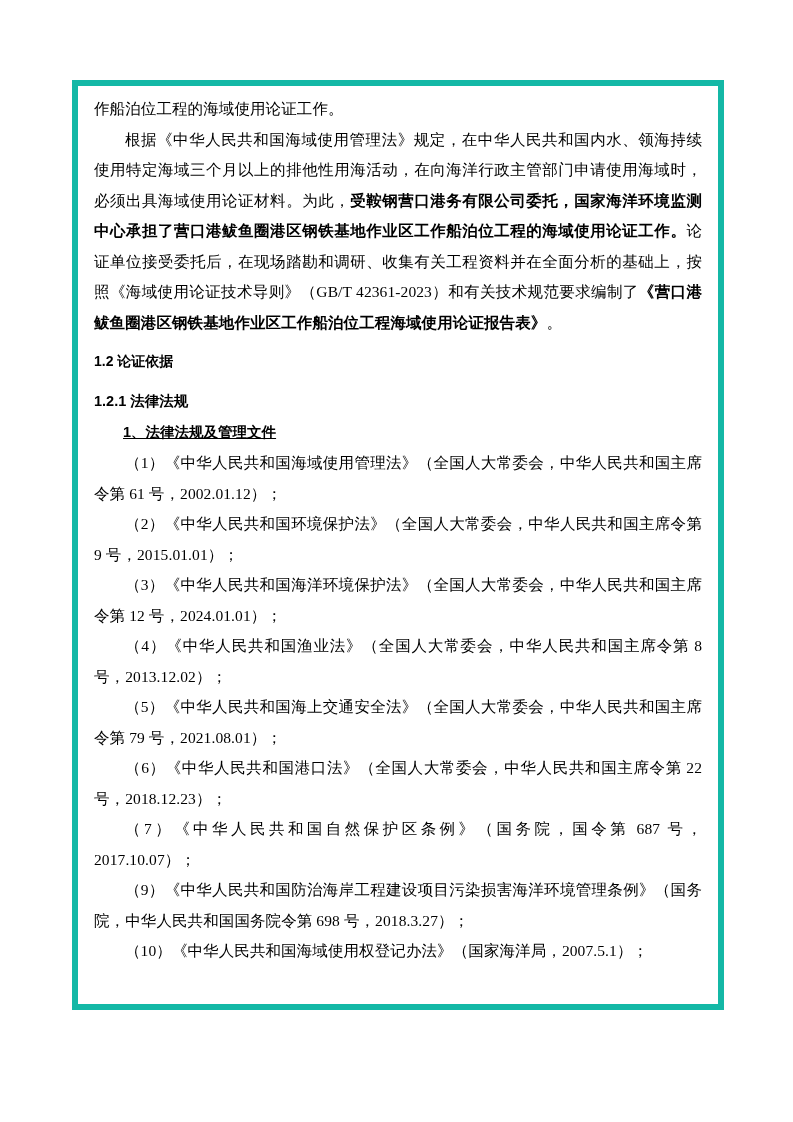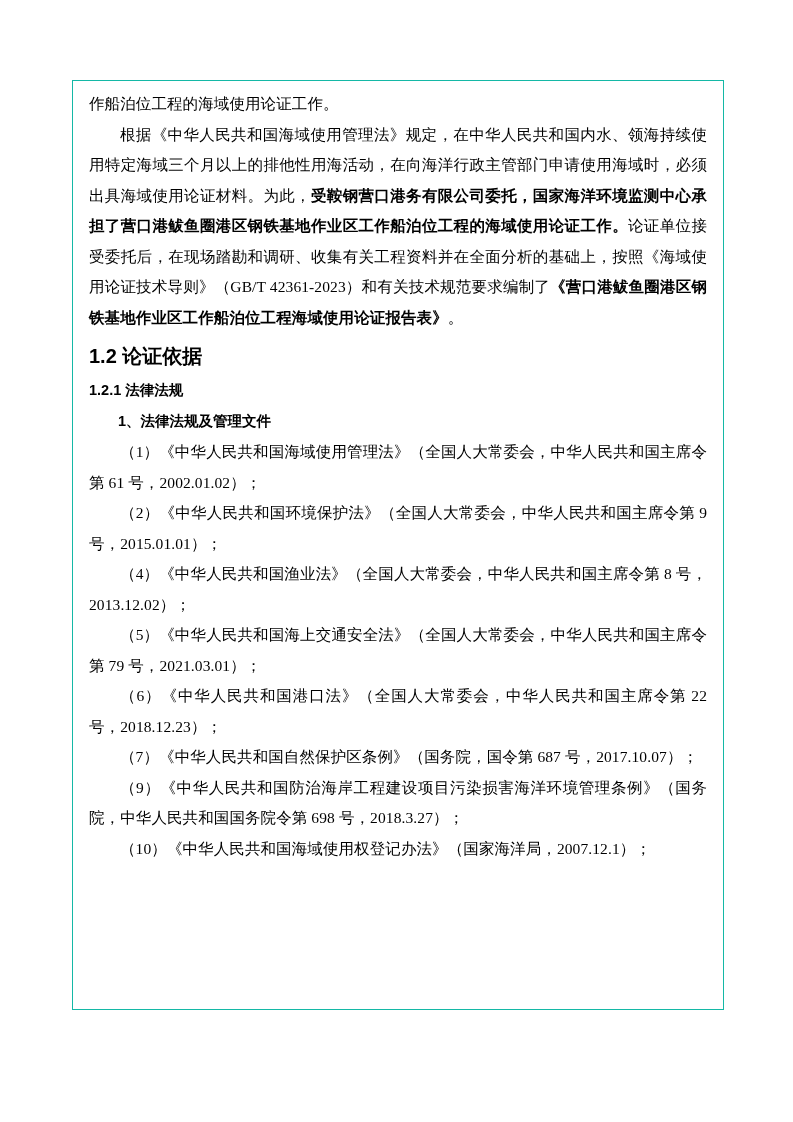--- a/index.html
+++ b/index.html
@@ -22,21 +22,21 @@
     height: 1122px;
     box-sizing: border-box;
   }
   
   .doc-frame {
     position: absolute;
     left: 72px;
     top: 80px;
     width: 652px;
     height: 930px;
-    border: 1px solid #14b8a6;
+    border: 6px solid #14b8a6;
     box-sizing: border-box;
     background: #ffffff;
   }
   .doc-inner {
     padding: 8px 16px 0 16px;
     box-sizing: border-box;
   }
   p, h2, h3, h4 {
     margin: 0;
   }
@@ -48,39 +48,40 @@
     letter-spacing: 0.1px;
   }
   .indent {
     text-indent: 2em;
   }
   .indent-list {
     text-indent: 2em;
   }
   .heading2 {
     font-family: "Liberation Sans", "DejaVu Sans", sans-serif;
-    font-size: 20px;
+    font-size: 14px;
     font-weight: bold;
     line-height: 34px;
     margin-top: 6px;
     margin-bottom: 2px;
   }
   .heading3 {
     font-family: "Liberation Sans", "DejaVu Sans", sans-serif;
     font-size: 14.5px;
     font-weight: bold;
     line-height: 31px;
-    margin-top: 2px;
+    margin-top: 8px;
   }
   .heading4 {
     font-family: "Liberation Sans", "DejaVu Sans", sans-serif;
     font-size: 14.5px;
     font-weight: bold;
     line-height: 31px;
     text-indent: 2em;
+    text-decoration: underline;
   }
   .bold-inline {
     font-weight: bold;
   }
   .first-line-cont {
     font-size: 15.5px;
     line-height: 30.5px;
   }
 </style>
 </head>
@@ -93,24 +94,25 @@
       <p class="para first-line-cont">作船泊位工程的海域使用论证工作。</p>
 
       <p class="para indent"><span>根据《中华人民共和国海域使用管理法》规定，在中华人民共和国内水、领海持续使用特定海域三个月以上的排他性用海活动，在向海洋行政主管部门申请使用海域时，必须出具海域使用论证材料。为此，</span><span class="bold-inline">受鞍钢营口港务有限公司委托，国家海洋环境监测中心承担了营口港鲅鱼圈港区钢铁基地作业区工作船泊位工程的海域使用论证工作。</span><span>论证单位接受委托后，在现场踏勘和调研、收集有关工程资料并在全面分析的基础上，按照《海域使用论证技术导则》（GB/T 42361-2023）和有关技术规范要求编制了</span><span class="bold-inline">《营口港鲅鱼圈港区钢铁基地作业区工作船泊位工程海域使用论证报告表》</span><span>。</span></p>
 
       <h2 class="heading2">1.2 论证依据</h2>
 
       <h3 class="heading3">1.2.1 法律法规</h3>
 
       <h4 class="heading4">1、法律法规及管理文件</h4>
 
-      <p class="para indent-list">（1）《中华人民共和国海域使用管理法》（全国人大常委会，中华人民共和国主席令第 61 号，2002.01.02）；</p>
+      <p class="para indent-list">（1）《中华人民共和国海域使用管理法》（全国人大常委会，中华人民共和国主席令第 61 号，2002.01.12）；</p>
       <p class="para indent-list">（2）《中华人民共和国环境保护法》（全国人大常委会，中华人民共和国主席令第 9 号，2015.01.01）；</p>
+      <p class="para indent-list">（3）《中华人民共和国海洋环境保护法》（全国人大常委会，中华人民共和国主席令第 12 号，2024.01.01）；</p>
       <p class="para indent-list">（4）《中华人民共和国渔业法》（全国人大常委会，中华人民共和国主席令第 8 号，2013.12.02）；</p>
-      <p class="para indent-list">（5）《中华人民共和国海上交通安全法》（全国人大常委会，中华人民共和国主席令第 79 号，2021.03.01）；</p>
+      <p class="para indent-list">（5）《中华人民共和国海上交通安全法》（全国人大常委会，中华人民共和国主席令第 79 号，2021.08.01）；</p>
       <p class="para indent-list">（6）《中华人民共和国港口法》（全国人大常委会，中华人民共和国主席令第 22 号，2018.12.23）；</p>
       <p class="para indent-list">（7）《中华人民共和国自然保护区条例》（国务院，国令第 687 号，2017.10.07）；</p>
       <p class="para indent-list">（9）《中华人民共和国防治海岸工程建设项目污染损害海洋环境管理条例》（国务院，中华人民共和国国务院令第 698 号，2018.3.27）；</p>
-      <p class="para indent-list">（10）《中华人民共和国海域使用权登记办法》（国家海洋局，2007.12.1）；</p>
+      <p class="para indent-list">（10）《中华人民共和国海域使用权登记办法》（国家海洋局，2007.5.1）；</p>
 
     </div>
   </div>
 </div>
 
 </body></html>

